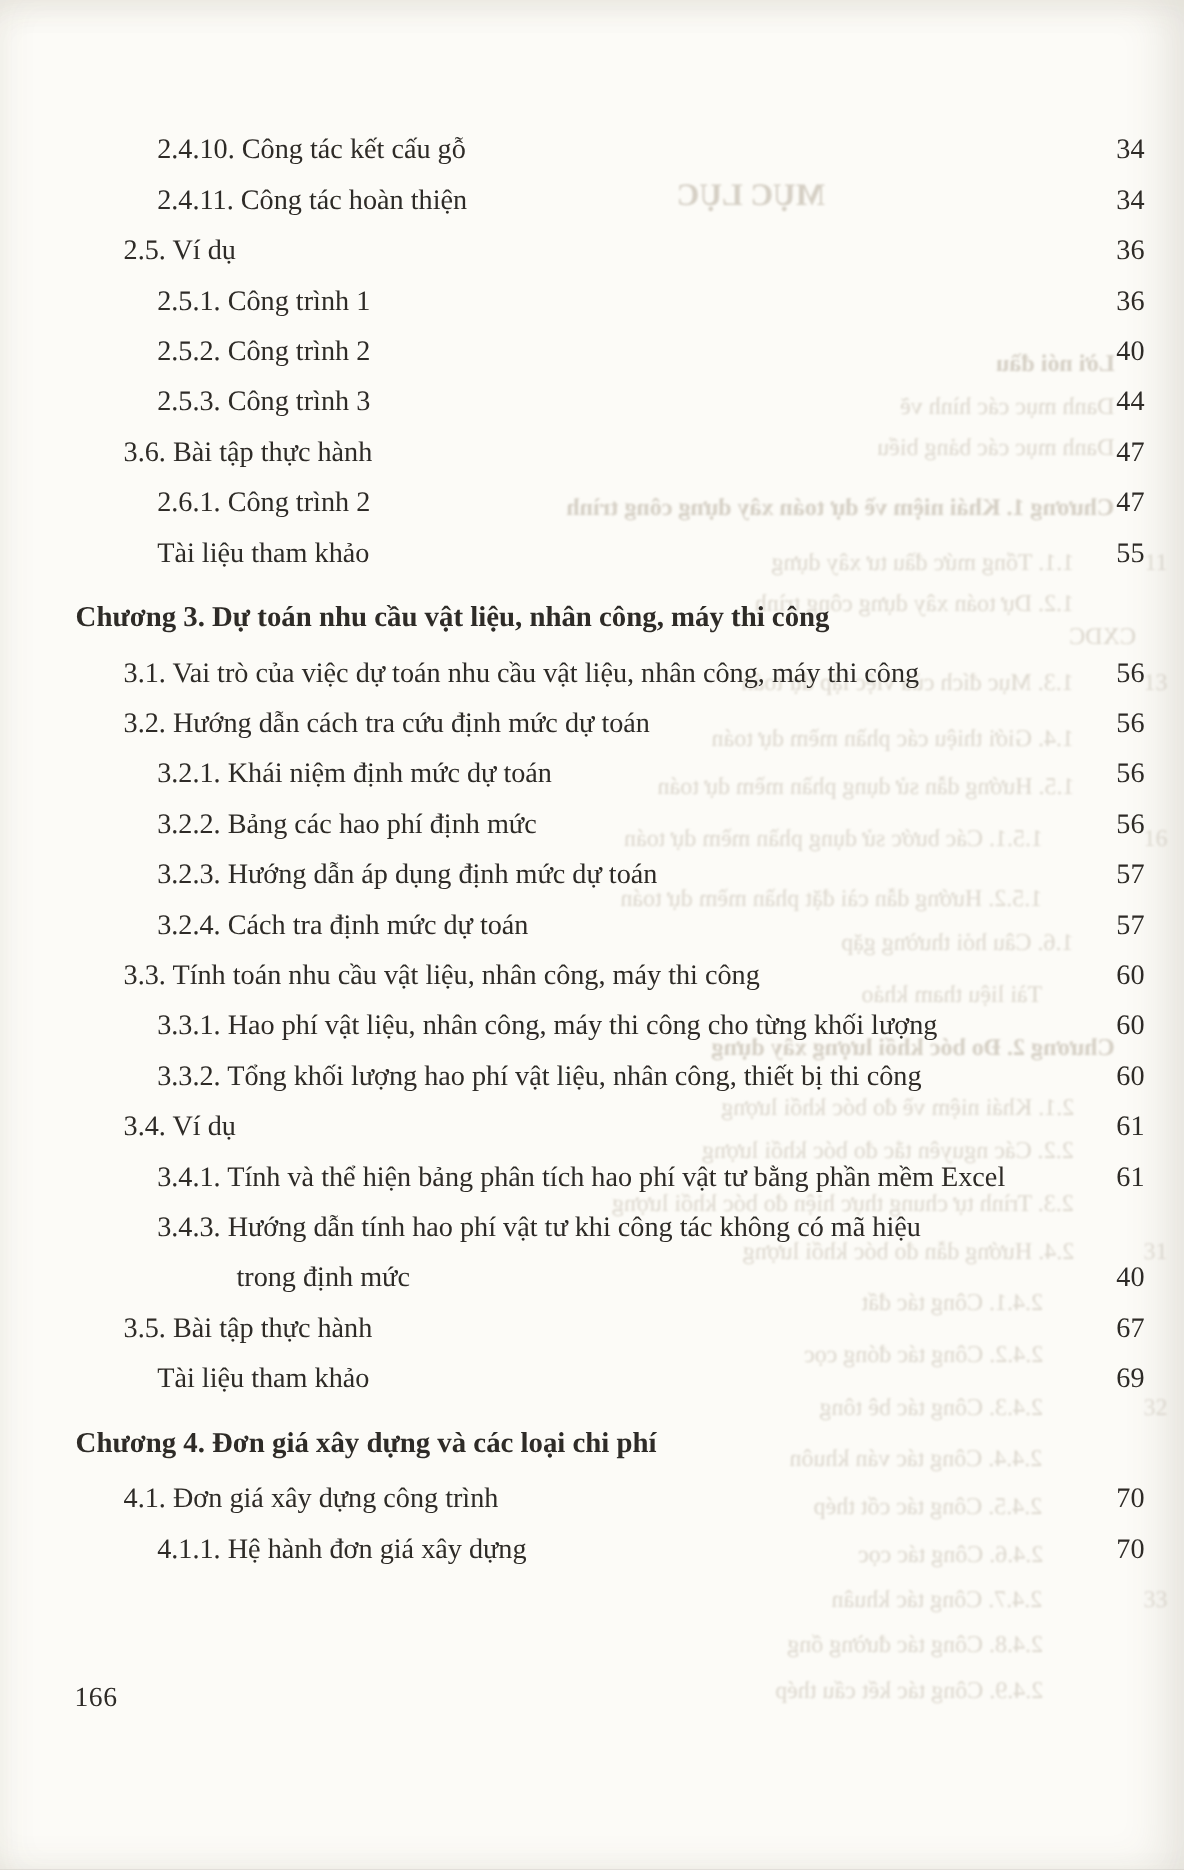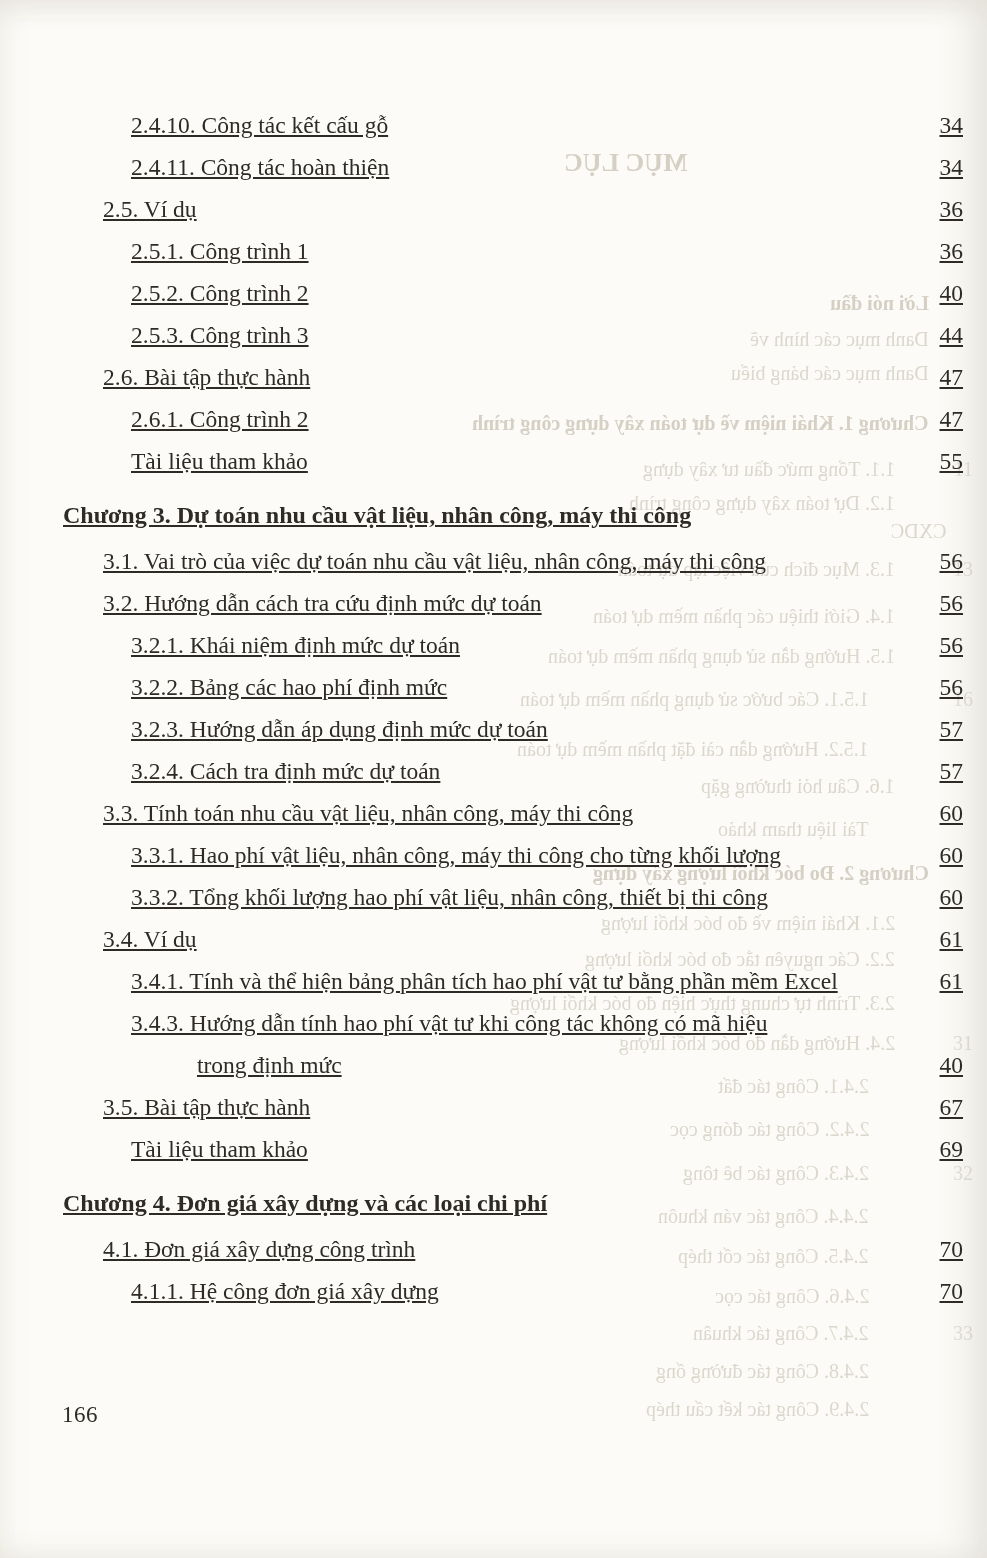--- a/index.html
+++ b/index.html
@@ -35,28 +35,27 @@
     position: absolute;
     top: 104px;
     left: 63px;
     right: 24px;
   }
   .row {
     display: flex;
     align-items: flex-end;
     font-size: 23.5px;
     line-height: 42px;
-    text-decoration: underline;
   }
   .row .label { flex: 1 1 auto; }
   .row .pagenum {
     flex: 0 0 auto;
     margin-left: 14px;
     min-width: 42px;
-    text-align: right;
+    text-align: center;
   }
   .indent-1 .label { padding-left: 40px; }
   .indent-2 .label { padding-left: 68px; }
   .chapter {
     font-weight: bold;
     font-size: 24px;
     margin-top: 12px;
     margin-bottom: 4px;
   }
   .multiline span { display: block; }
@@ -132,21 +131,21 @@
       </div>
       <div class="row item indent-2">
         <span class="label">2.5.2. Công trình 2</span>
         <span class="pagenum">40</span>
       </div>
       <div class="row item indent-2">
         <span class="label">2.5.3. Công trình 3</span>
         <span class="pagenum">44</span>
       </div>
       <div class="row item indent-1">
-        <span class="label">2.6. Bài tập thực hành</span>
+        <span class="label">3.6. Bài tập thực hành</span>
         <span class="pagenum">47</span>
       </div>
       <div class="row item indent-2">
         <span class="label">2.6.1. Công trình 2</span>
         <span class="pagenum">47</span>
       </div>
       <div class="row item indent-2">
         <span class="label">Tài liệu tham khảo</span>
         <span class="pagenum">55</span>
       </div>
@@ -215,20 +214,20 @@
         <span class="pagenum">69</span>
       </div>
       <div class="row chapter indent-0">
         <span class="label">Chương 4. Đơn giá xây dựng và các loại chi phí</span>
       </div>
       <div class="row item indent-1">
         <span class="label">4.1. Đơn giá xây dựng công trình</span>
         <span class="pagenum">70</span>
       </div>
       <div class="row item indent-2">
-        <span class="label">4.1.1. Hệ công đơn giá xây dựng</span>
+        <span class="label">4.1.1. Hệ hành đơn giá xây dựng</span>
         <span class="pagenum">70</span>
       </div>
     </main>
 
   <div class="folio">166</div>
 
 </div>
 
 </body></html>

